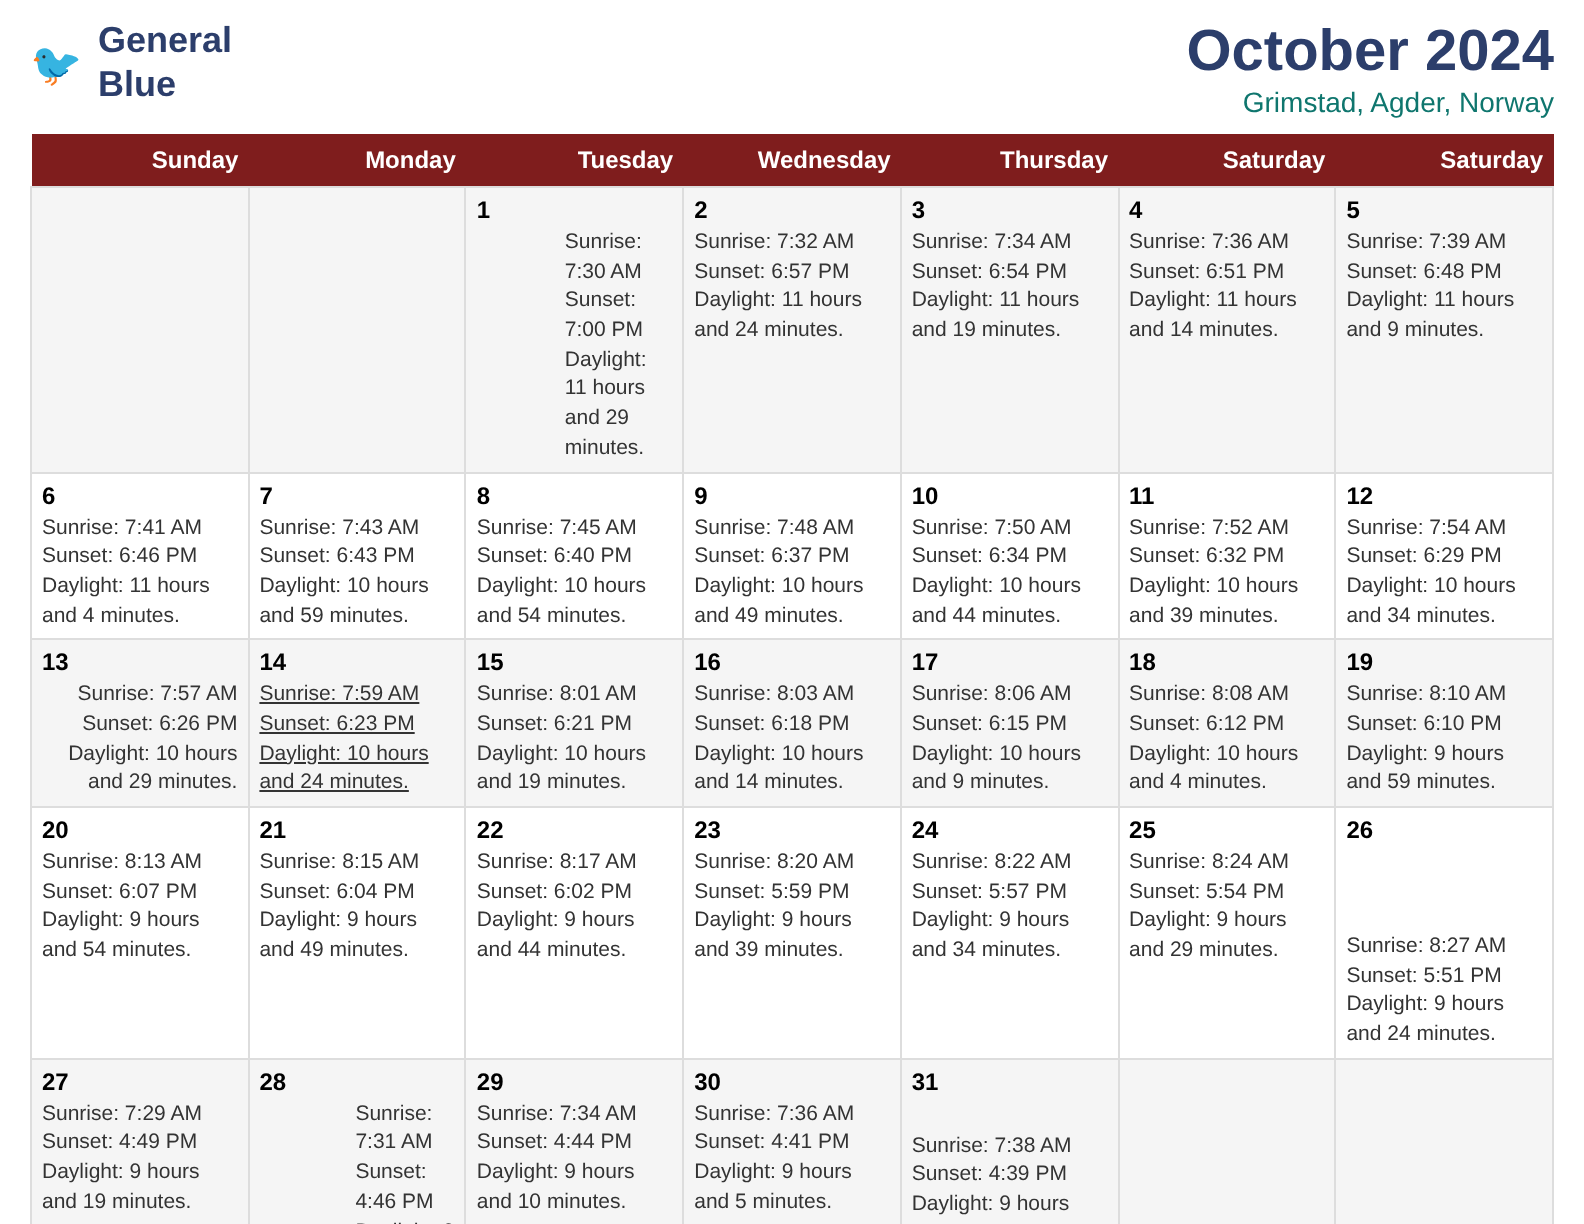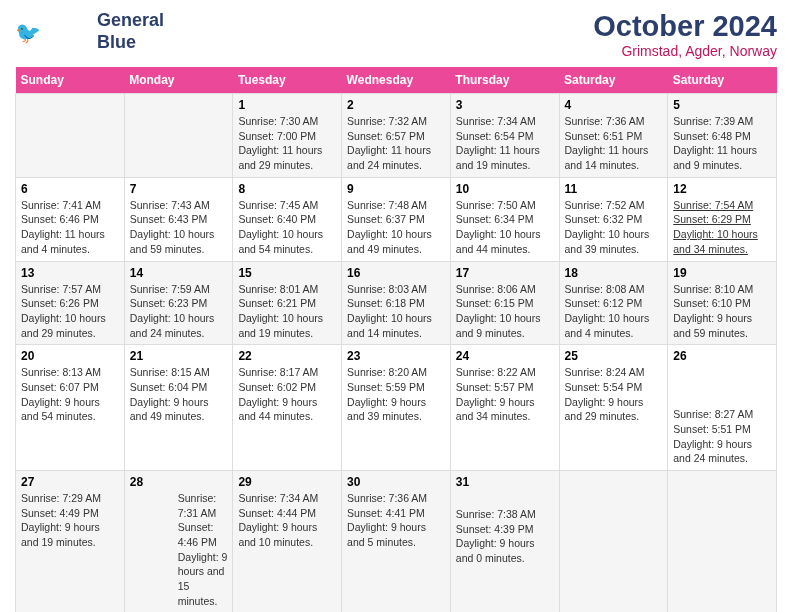--- a/index.html
+++ b/index.html
@@ -19,48 +19,47 @@
     .logo {
       display: flex;
       align-items: center;
       gap: 4px;
     }
     .logo-text {
       font-size: 18px;
       font-weight: bold;
       color: #2c3e6b;
       line-height: 1.2;
-      margin-left: 48px;
     }
     .logo-bird {
       width: 30px;
       height: 30px;
     }
     .title-area {
       text-align: right;
     }
     .main-title {
       font-size: 29px;
       font-weight: bold;
       color: #2c3e6b;
     }
     .subtitle {
       font-size: 14px;
-      color: #be185d;
+      color: #0f766e;
     }
     table {
       width: 100%;
       border-collapse: collapse;
       font-size: 11px;
     }
     thead tr th {
-      background-color: #ec4899;
+      background-color: #7f1d1d;
       color: white;
       padding: 6px 5px;
-      text-align: left;
+      text-align: right;
       font-size: 12px;
       font-weight: bold;
     }
     tbody tr td {
       border: 1px solid #ddd;
       padding: 4px 5px;
       vertical-align: top;
       width: calc(100% / 7);
       height: 78px;
     }
@@ -115,21 +114,21 @@
         <th>Saturday</th>
         <th>Saturday</th>
       </tr>
   </thead>
   <tbody id="calendar-body">
   <tr>
         <td class="empty-cell"></td>
         <td class="empty-cell"></td>
         <td>
           <span class="day-num">1</span>
-          <div class="cell-text" style="white-space: pre-line;">Sunrise: 7:30 AM
+          <div class="cell-text" style="white-space: pre-line; margin-left: 44px;">Sunrise: 7:30 AM
 Sunset: 7:00 PM
 Daylight: 11 hours and 29 minutes.</div>
         </td>
         <td>
           <span class="day-num">2</span>
           <div class="cell-text" style="white-space: pre-line;">Sunrise: 7:32 AM
 Sunset: 6:57 PM
 Daylight: 11 hours and 24 minutes.</div>
         </td>
         <td>
@@ -183,35 +182,35 @@
 Daylight: 10 hours and 44 minutes.</div>
         </td>
         <td>
           <span class="day-num">11</span>
           <div class="cell-text" style="white-space: pre-line;">Sunrise: 7:52 AM
 Sunset: 6:32 PM
 Daylight: 10 hours and 39 minutes.</div>
         </td>
         <td>
           <span class="day-num">12</span>
-          <div class="cell-text" style="white-space: pre-line; text-decoration: underline;">Sunrise: 7:54 AM
+          <div class="cell-text" style="white-space: pre-line;">Sunrise: 7:54 AM
 Sunset: 6:29 PM
 Daylight: 10 hours and 34 minutes.</div>
         </td>
       </tr>
       <tr>
         <td>
           <span class="day-num">13</span>
-          <div class="cell-text" style="white-space: pre-line;">Sunrise: 7:57 AM
+          <div class="cell-text" style="white-space: pre-line; text-align: right;">Sunrise: 7:57 AM
 Sunset: 6:26 PM
 Daylight: 10 hours and 29 minutes.</div>
         </td>
         <td>
           <span class="day-num">14</span>
-          <div class="cell-text" style="white-space: pre-line;">Sunrise: 7:59 AM
+          <div class="cell-text" style="white-space: pre-line; text-decoration: underline;">Sunrise: 7:59 AM
 Sunset: 6:23 PM
 Daylight: 10 hours and 24 minutes.</div>
         </td>
         <td>
           <span class="day-num">15</span>
           <div class="cell-text" style="white-space: pre-line;">Sunrise: 8:01 AM
 Sunset: 6:21 PM
 Daylight: 10 hours and 19 minutes.</div>
         </td>
         <td>

